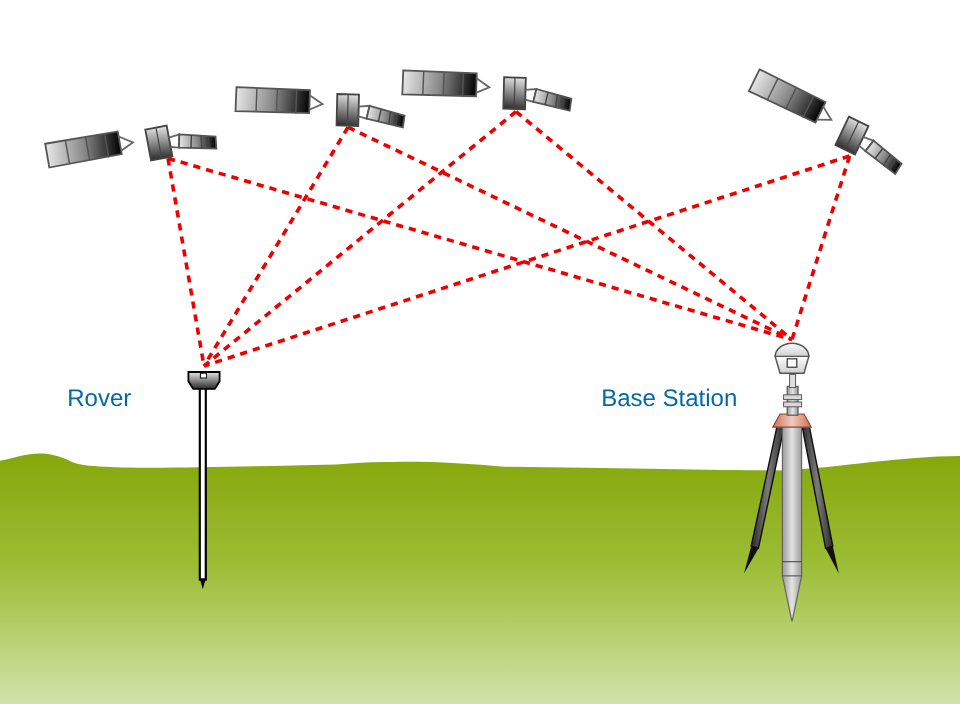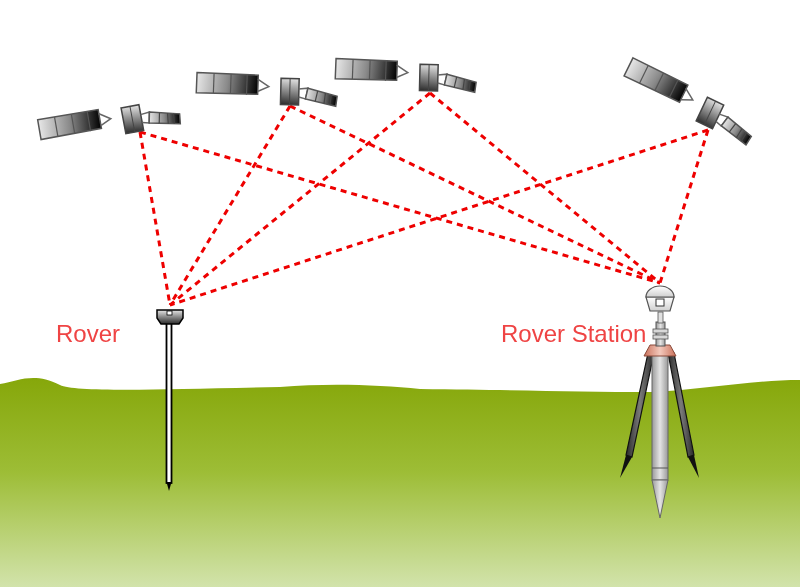--- a/index.html
+++ b/index.html
@@ -1,18 +1,18 @@
 <!DOCTYPE html>
 <html><head>
 <meta charset="utf-8">
 <style>
   html, body { margin: 0; padding: 0; background: #ffffff; }
   #stage { position: relative; width: 800px; height: 587px; overflow: hidden; background: #ffffff; }
   #stage svg { position: absolute; left: 0; top: 0; }
-  .label { position: absolute; font-family: "Liberation Sans", sans-serif; font-size: 24px; color: #ef4444; line-height: 1; white-space: nowrap; }
+  .label { position: absolute; font-family: "Liberation Sans", sans-serif; font-size: 20px; color: #0369a1; line-height: 1; white-space: nowrap; }
   #rover-label { left: 56px; top: 322px; }
   #base-label { left: 501px; top: 322px; }
 </style>
 </head>
 <body>
 
 <div id="stage">
 <svg width="800" height="587" viewBox="0 0 800 587">
   <defs>
     <linearGradient id="groundGrad" x1="0" y1="0" x2="0" y2="1">
@@ -121,14 +121,14 @@
     <rect x="653" y="335" width="15" height="4" fill="#d8d8d8" stroke="#555" stroke-width="0.8"></rect>
     <rect x="658" y="312" width="5" height="11" fill="#e0e0e0" stroke="#555" stroke-width="0.8"></rect>
 
     <path d="M646,297 L674,297 L670,311 L650,311 Z" fill="url(#domeGrad)" stroke="#555" stroke-width="1.2"></path>
     <path d="M646,297 A14,11 0 0 1 674,297 Z" fill="url(#domeGrad)" stroke="#555" stroke-width="1.2"></path>
     <rect x="656" y="299" width="8" height="7" fill="#fff" stroke="#333" stroke-width="1"></rect>
   </g>
 </svg>
 
 <div class="label" id="rover-label">Rover</div>
-<div class="label" id="base-label">Rover Station</div>
+<div class="label" id="base-label">Base Station</div>
 </div>
 
 </body></html>

